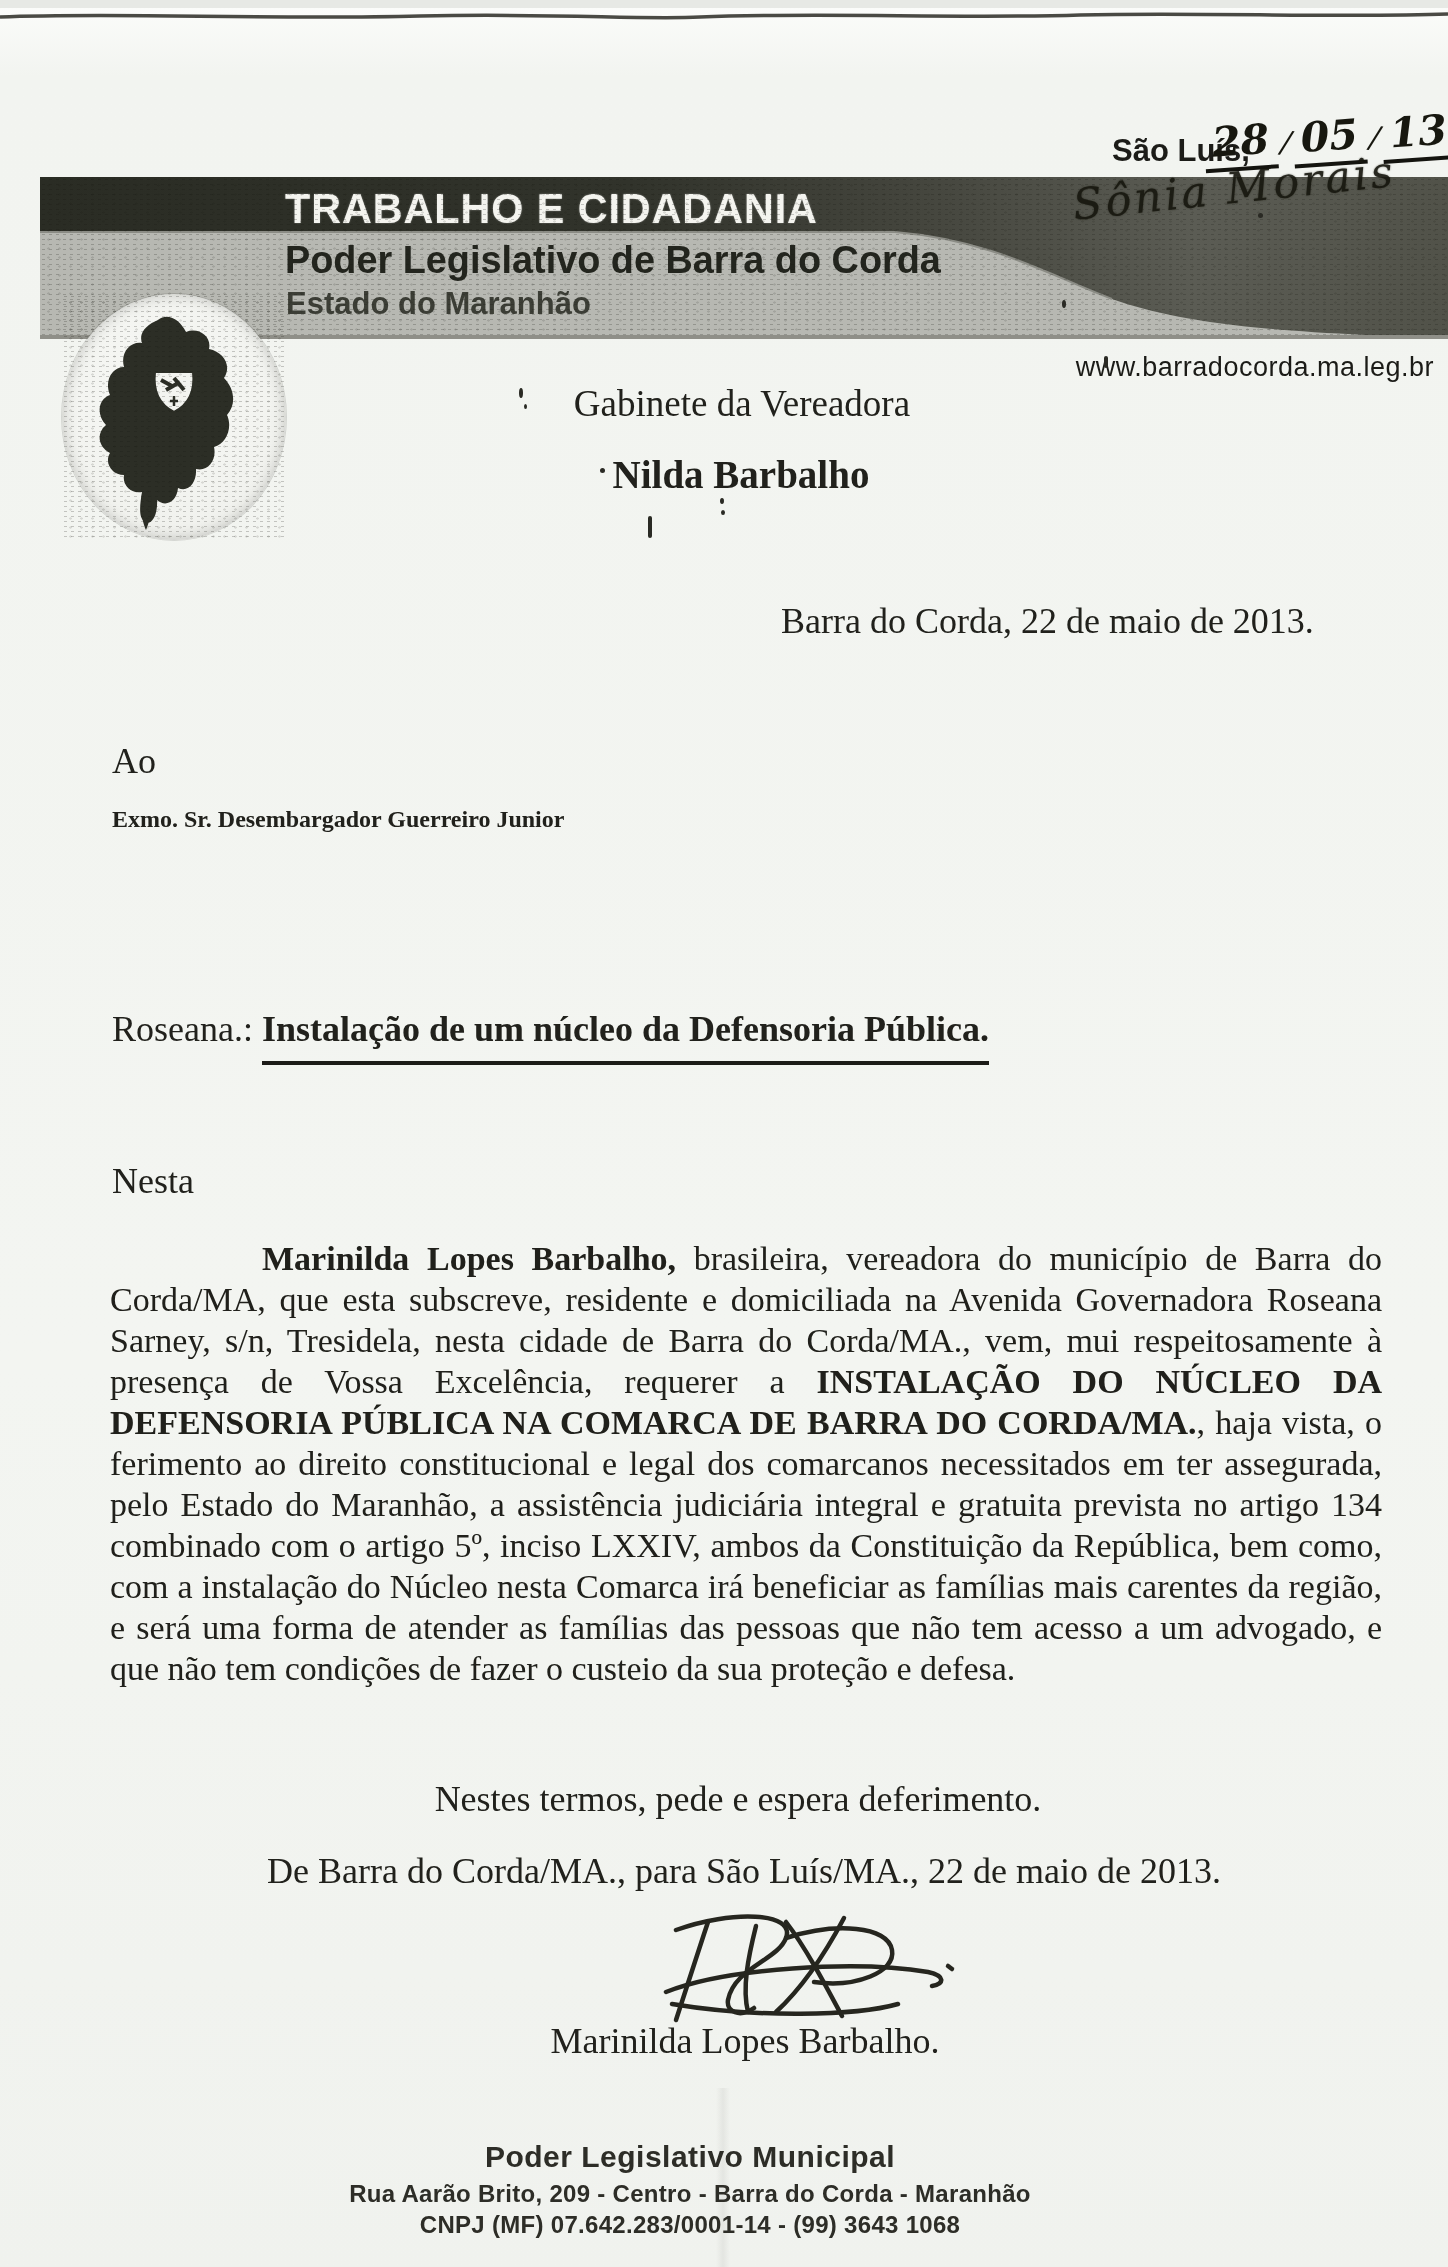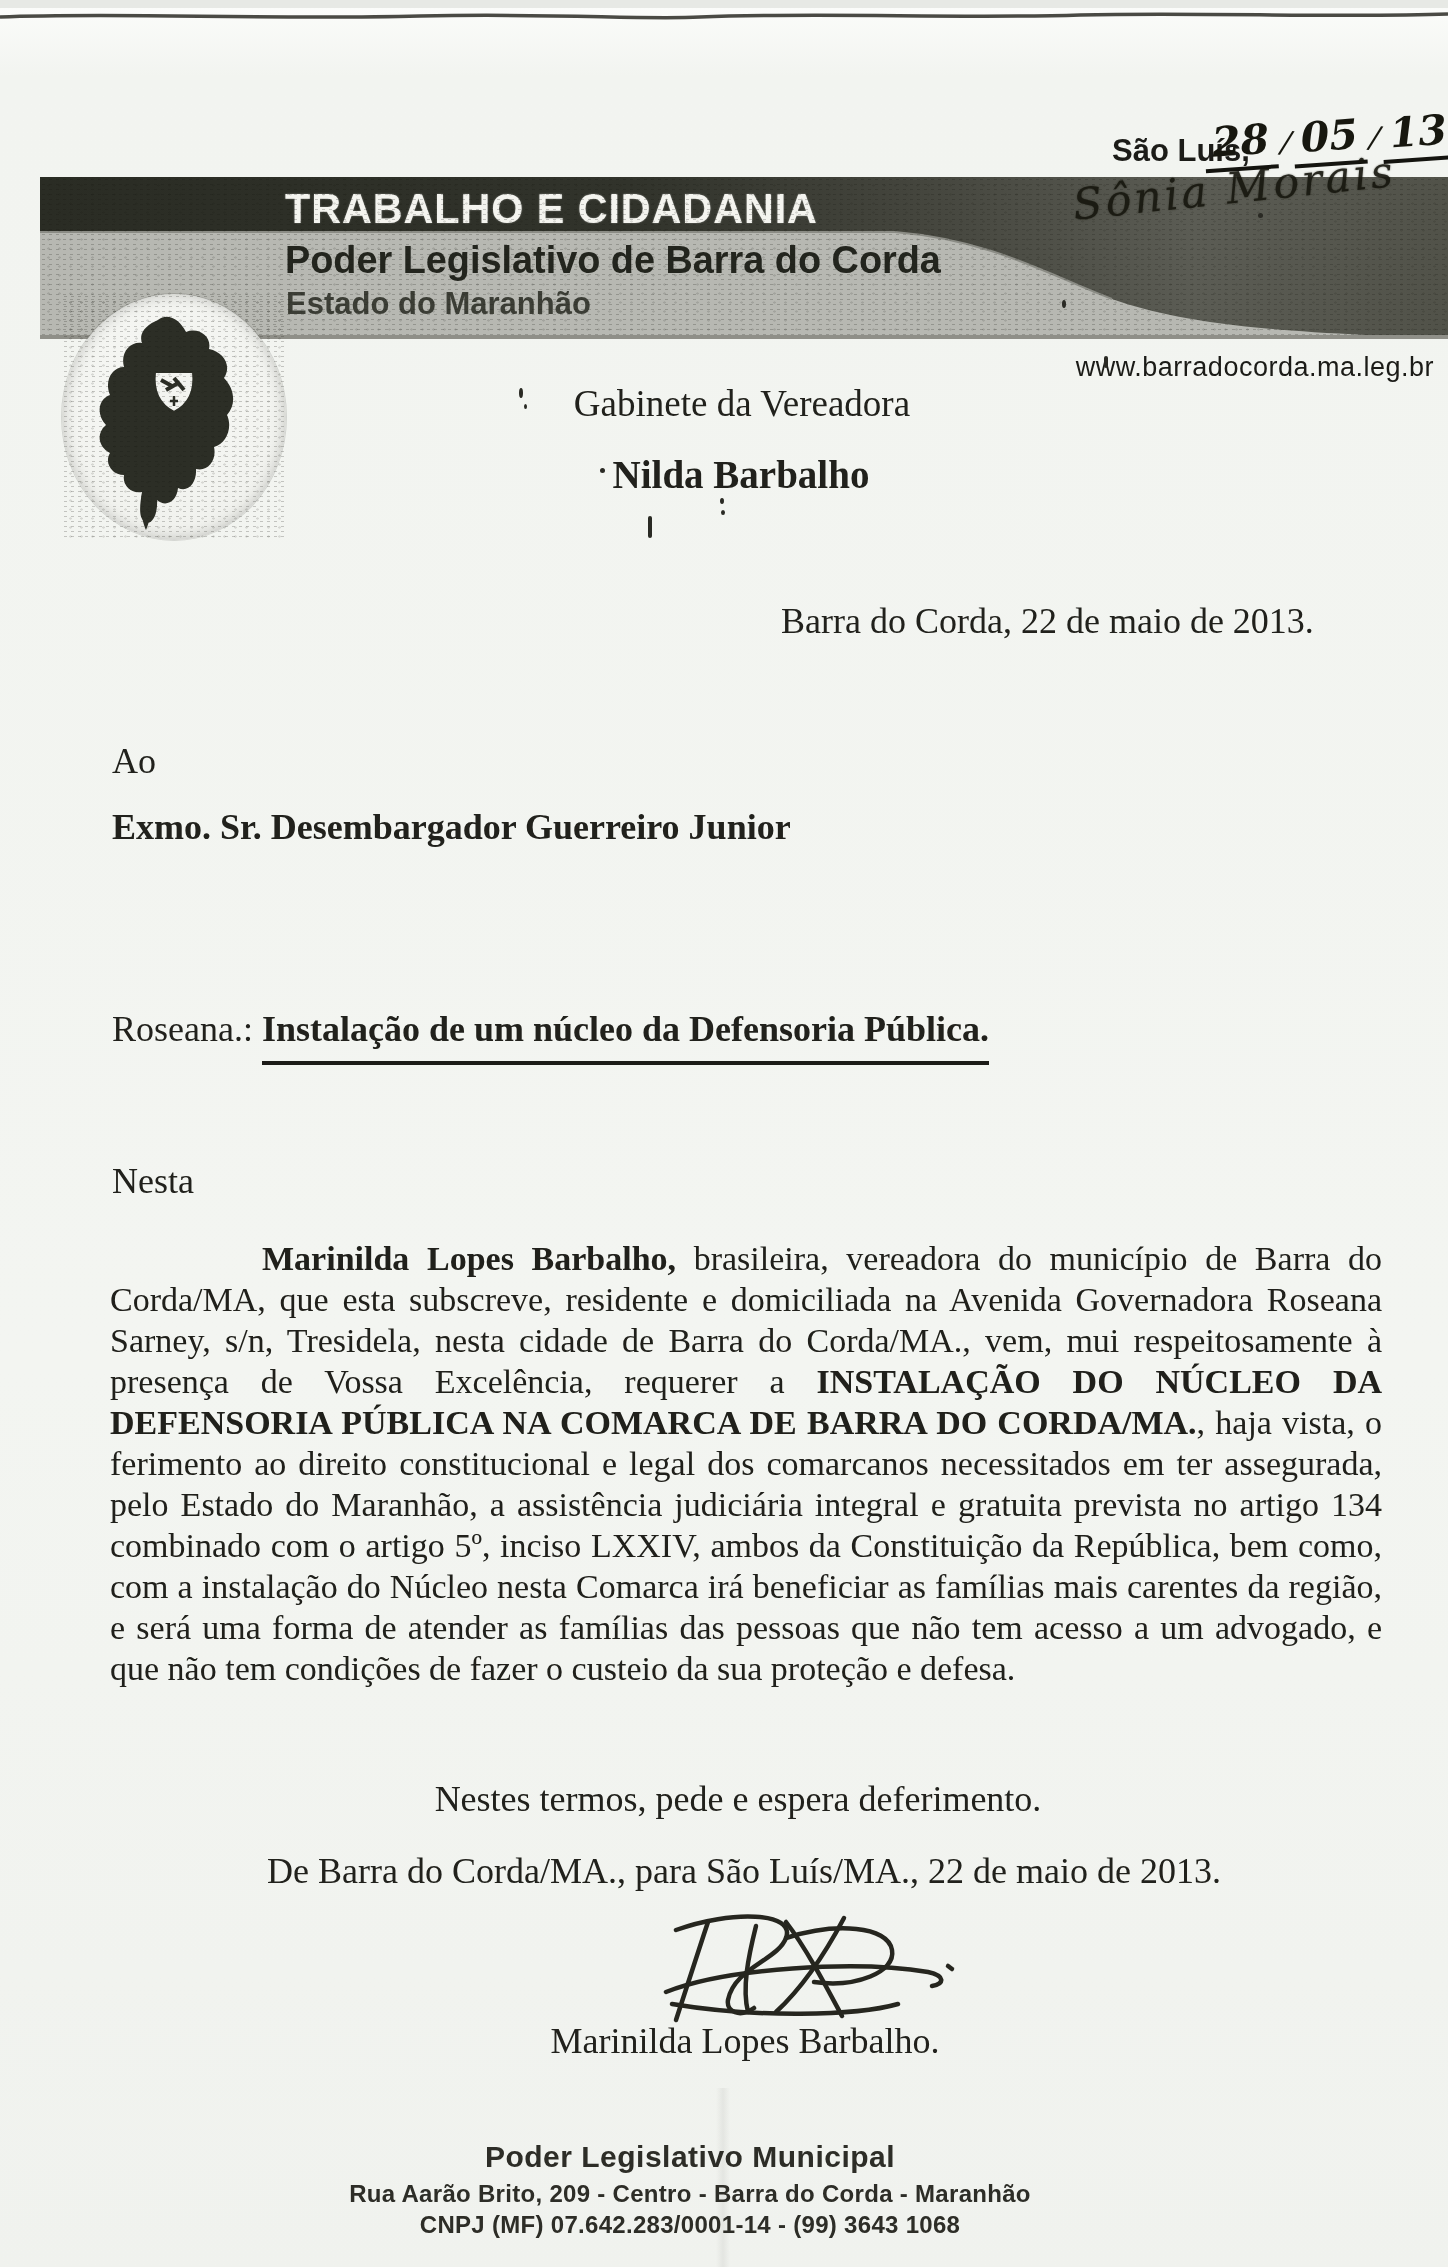--- a/index.html
+++ b/index.html
@@ -45,21 +45,21 @@
   .site{left:0;right:14px;top:344px;text-align:right;font-family:"Liberation Sans", sans-serif;
         font-size:27px;font-weight:500;color:#1b1b17;letter-spacing:.5px;}
   
   .gabinete{left:0;right:0;top:374px;text-align:center;font-size:37px;transform:translateX(18px);}
   .nilda{left:0;right:0;top:444px;text-align:center;font-size:39px;font-weight:bold;transform:translateX(17px);}
   
   .oficio{left:112px;top:592px;font-size:37px;font-weight:bold;}
   .dateline{left:781px;top:592px;font-size:36px;}
   
   .ao{left:112px;top:732px;font-size:36px;font-weight:normal;}
-  .exmo{left:112px;top:798px;font-size:36px;font-weight:bold;}
+  .exmo{left:112px;top:798px;font-size:24px;font-weight:bold;}
   .presid{left:112px;top:864px;font-size:36px;font-weight:bold;}
   
   .assunto{left:112px;top:1000px;font-size:36px;white-space:nowrap;}
   .assunto b{border-bottom:4px solid #1c1c18;padding-bottom:12px;}
   
   .nesta{left:112px;top:1152px;font-size:36px;}
   .body-par{left:110px;top:1230px;width:1272px;font-size:34px;line-height:41px;
         text-align:justify;text-indent:152px;color:#20201b;}
   
   .close1{left:0;right:0;top:1770px;text-align:center;font-size:36px;transform:translateX(14px);}

